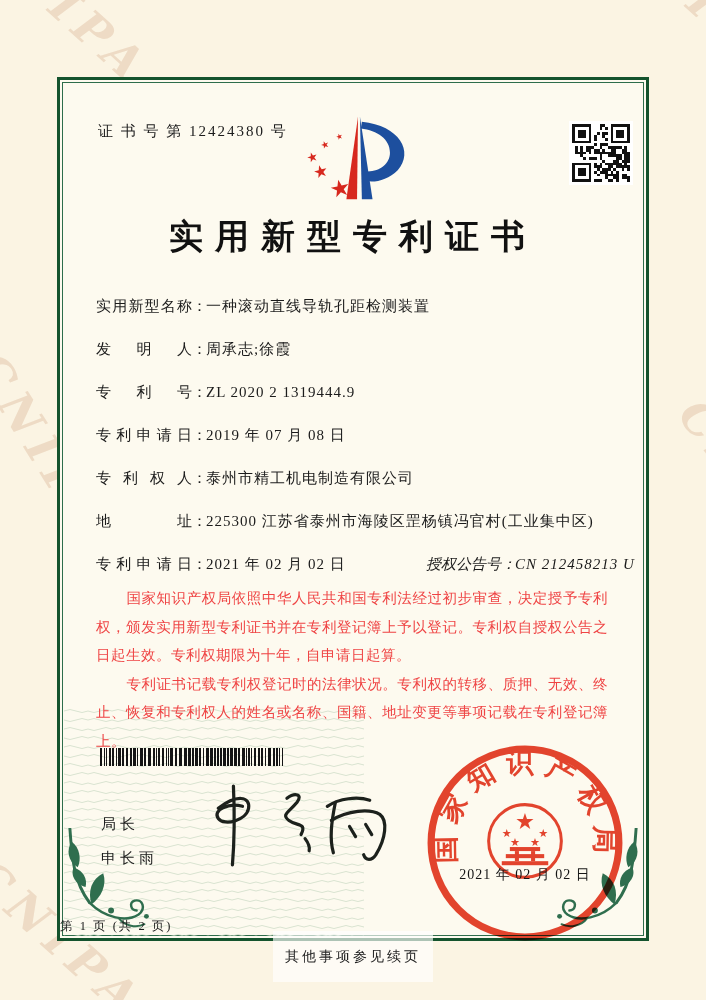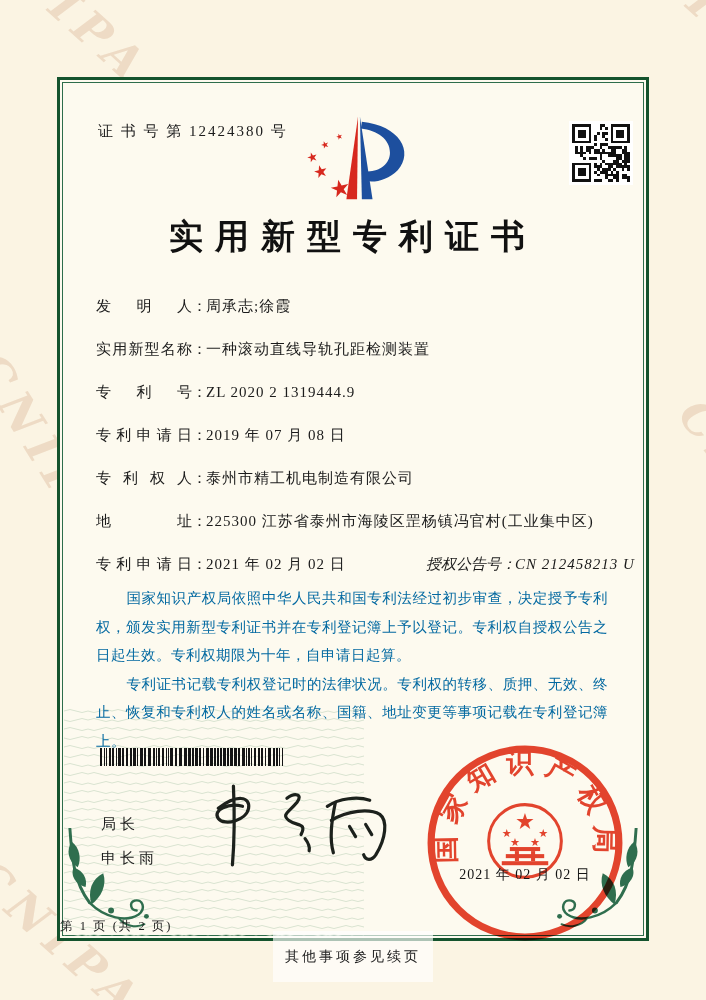--- a/index.html
+++ b/index.html
@@ -31,21 +31,21 @@
     font-size:34px;font-weight:bold;letter-spacing:12px;color:#111;
   }
   .fields{position:absolute;left:36px;top:214px;right:34px;font-size:15px;}
   .frow{margin-bottom:18px;line-height:25px;position:relative;white-space:nowrap;}
   .flabel{display:inline-block;width:96px;text-align:justify;text-align-last:justify;vertical-align:top;}
   .fcolon{display:inline-block;width:14px;}
   .fvalue{letter-spacing:1px;}
   .grant2{position:absolute;left:330px;top:0;font-style:italic;}
   .paras{
     position:absolute;left:36px;right:38px;top:504px;
-    font-size:14.5px;line-height:28.5px;color:#0369a1;letter-spacing:0.5px;text-align:justify;
+    font-size:14.5px;line-height:28.5px;color:#ef4444;letter-spacing:0.5px;text-align:justify;
   }
   .paras p{margin:0;text-indent:2.1em;}
   .barcode{position:absolute;left:38px;top:668px;width:190px;height:18px;}
   .officer{position:absolute;left:41px;top:727px;font-size:15px;letter-spacing:4px;line-height:34px;}
   .signature{position:absolute;left:128px;top:698px;width:212px;height:96px;}
   .seal{position:absolute;left:364px;top:662px;width:202px;height:202px;mix-blend-mode:multiply;opacity:0.95;}
   .seal-date{
     position:absolute;left:364px;top:786px;width:202px;text-align:center;
     font-size:14px;letter-spacing:1px;color:#161616;z-index:5;
   }
@@ -376,24 +376,24 @@
         <rect x="13" y="20" width="1" height="1" fill="#111"></rect>
         <rect x="14" y="20" width="1" height="1" fill="#111"></rect>
         <rect x="16" y="20" width="1" height="1" fill="#111"></rect>
         <rect x="20" y="20" width="1" height="1" fill="#111"></rect>
       </svg>
 
     <div class="title">实用新型专利证书</div>
 
     <div class="fields">
       <div class="frow">
+        <span class="flabel">实用新型名称</span><span class="fcolon">：</span><span class="fvalue">一种滚动直线导轨孔距检测装置</span>
+      </div>
+      <div class="frow">
         <span class="flabel">发明人</span><span class="fcolon">：</span><span class="fvalue">周承志;徐霞</span>
-      </div>
-      <div class="frow">
-        <span class="flabel">实用新型名称</span><span class="fcolon">：</span><span class="fvalue">一种滚动直线导轨孔距检测装置</span>
       </div>
       <div class="frow">
         <span class="flabel">专利号</span><span class="fcolon">：</span><span class="fvalue">ZL 2020 2 1319444.9</span>
       </div>
       <div class="frow">
         <span class="flabel">专利申请日</span><span class="fcolon">：</span><span class="fvalue">2019 年 07 月 08 日</span>
       </div>
       <div class="frow">
         <span class="flabel">专利权人</span><span class="fcolon">：</span><span class="fvalue">泰州市精工机电制造有限公司</span>
       </div>

